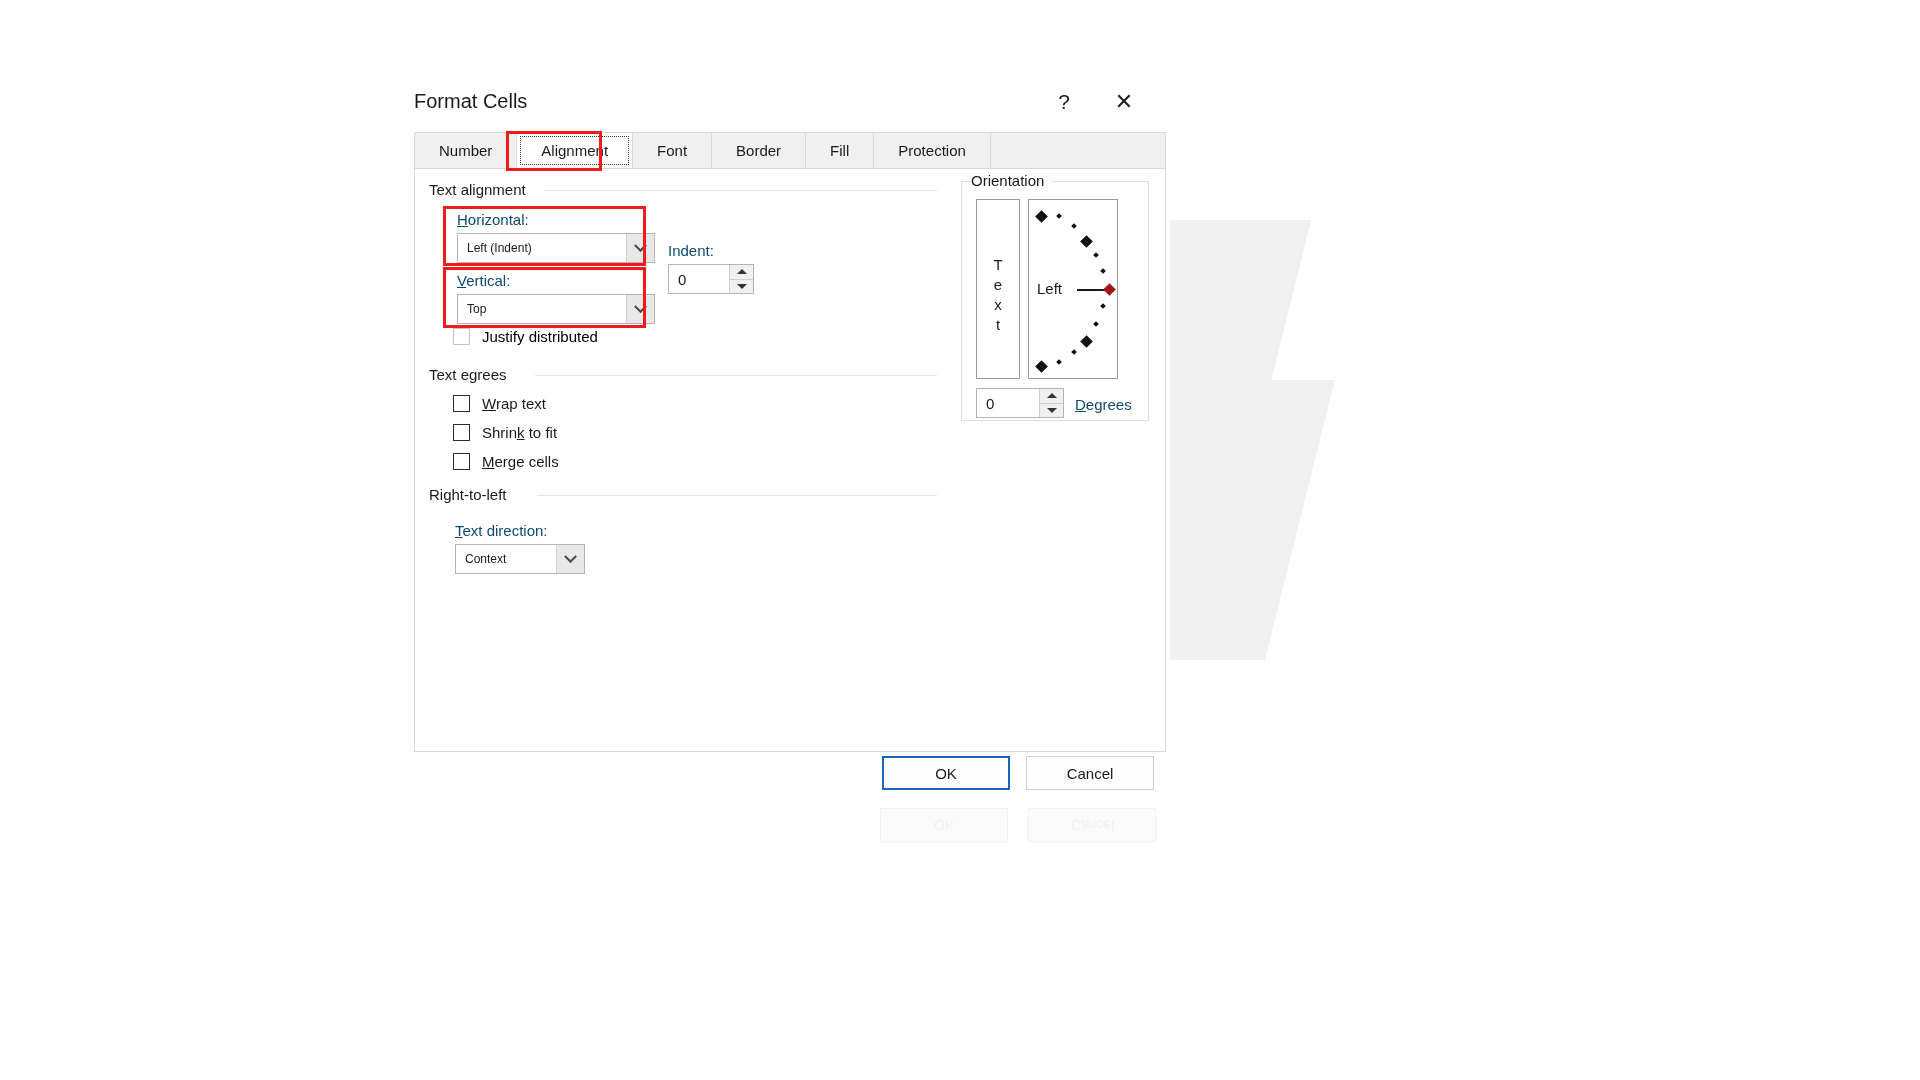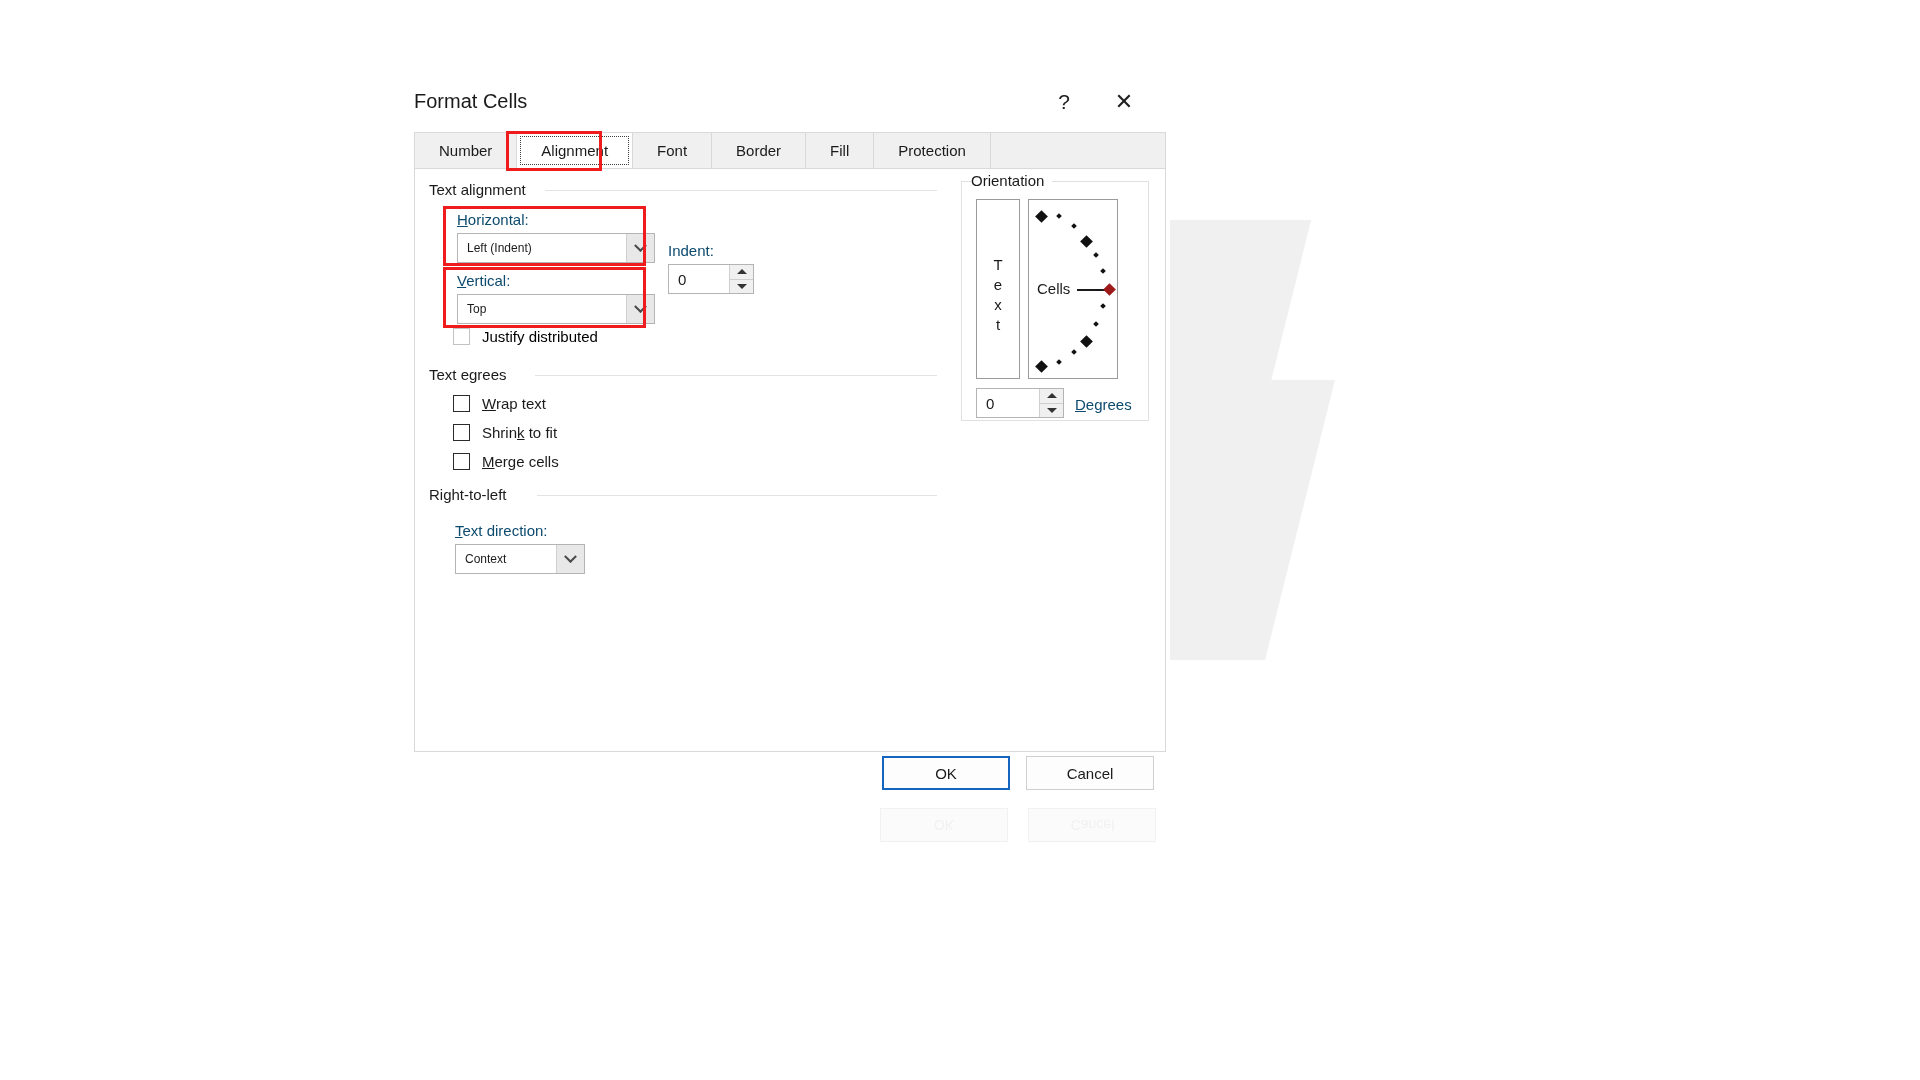--- a/index.html
+++ b/index.html
@@ -287,21 +287,21 @@
       <div class="ori-box" style="left:561px; top:30px; width:44px; height:180px;">
         <div class="ori-vert-text" style="top:55px;">
           <span>T</span><br>
           <span>e</span><br>
           <span>x</span><br>
           <span>t</span>
         </div>
       </div>
 
       <div class="ori-box" style="left:613px; top:30px; width:90px; height:180px;">
-        <span class="dial-label" style="left:8px; top:80px;">Cells</span>
+        <span class="dial-label" style="left:8px; top:80px;">Left</span>
         <span class="dial-arm" style="left:48px; top:89px; width:32px;"></span>
         <span class="dial-dot dot-red" style="left:76px; top:85px;"></span>
         <span class="dial-dot dot-lg" style="left:8px; top:12px;"></span>
         <span class="dial-dot dot-lg" style="left:53px; top:37px;"></span>
         <span class="dial-dot dot-lg" style="left:53px; top:137px;"></span>
         <span class="dial-dot dot-lg" style="left:8px; top:162px;"></span>
         <span class="dial-dot dot-sm" style="left:28px; top:14px;"></span>
         <span class="dial-dot dot-sm" style="left:43px; top:24px;"></span>
         <span class="dial-dot dot-sm" style="left:65px; top:53px;"></span>
         <span class="dial-dot dot-sm" style="left:72px; top:69px;"></span>

